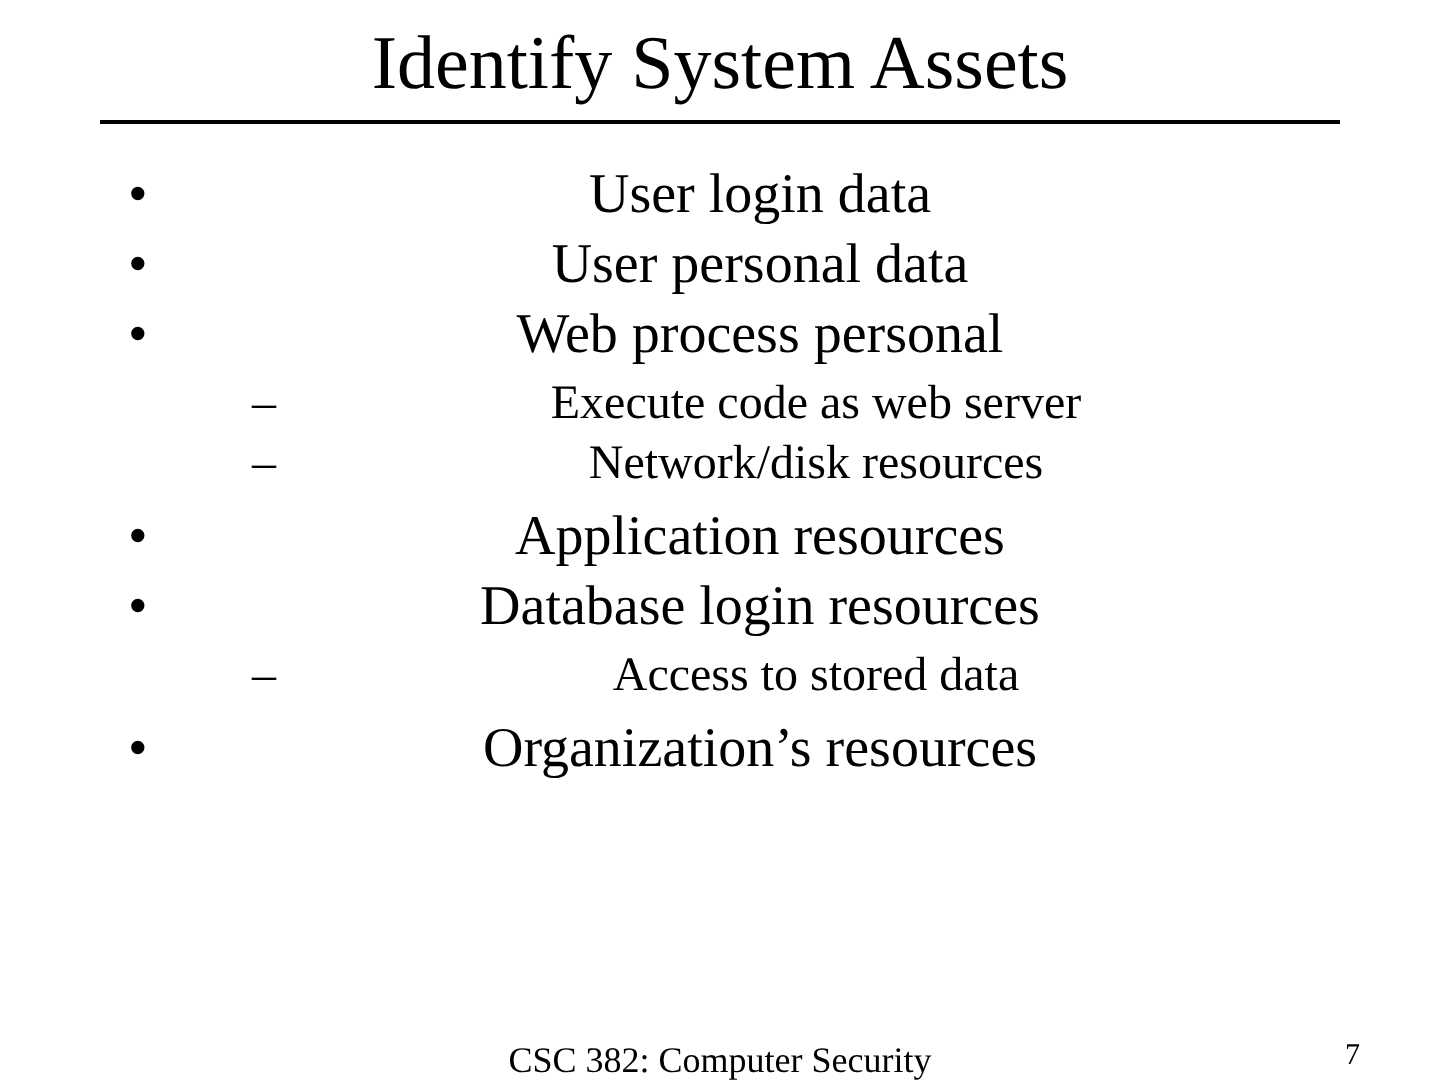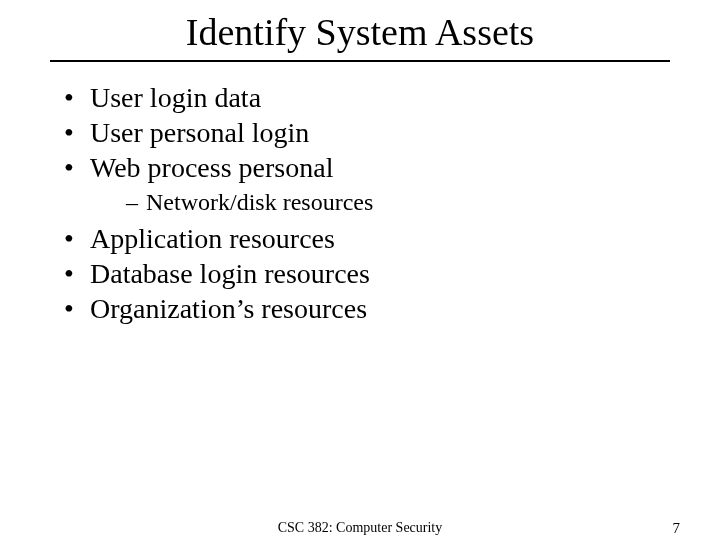--- a/index.html
+++ b/index.html
@@ -1,49 +1,53 @@
 <!DOCTYPE html>
 <html><head>
 <meta charset="utf-8">
 <style>
   * { margin: 0; padding: 0; box-sizing: border-box; }
   html, body { width: 720px; height: 540px; background: #ffffff; font-family: "Times New Roman", Times, serif; color: #000; }
   .slide { position: relative; width: 720px; height: 540px; padding: 10px 50px 0 50px; }
   .title-block { text-align: center; }
   .title { font-size: 38px; font-weight: 400; padding-bottom: 6px; }
   .rule { border: none; border-top: 2px solid #000; margin: 0 auto 18px auto; width: 100%; }
-  ul.lvl1 { list-style: none; padding-left: 14px; }
+  ul.lvl1 { list-style: none; padding-left: 14px; text-align: center; }
   ul.lvl1 > li { font-size: 28px; line-height: 1.25; position: relative; padding-left: 26px; }
   ul.lvl1 > li::before { content: "•"; position: absolute; left: 0; top: 0; }
   ul.lvl2 { list-style: none; padding-left: 36px; margin: 2px 0 4px 0; }
   ul.lvl2 > li { font-size: 24px; line-height: 1.25; position: relative; padding-left: 20px; }
   ul.lvl2 > li::before { content: "–"; position: absolute; left: 0; top: 0; }
   .footer { position: absolute; bottom: 20px; left: 0; width: 720px; }
-  .footer .center { position: absolute; width: 100%; text-align: center; font-size: 14px; }
+  .footer .center { position: absolute; width: 100%; text-align: center; font-size: 18px; }
   .footer .pagenum { position: absolute; right: 40px; font-size: 15px; }
 </style>
 </head>
 <body>
 
 <div class="slide">
   <div class="title-block">
     <h1 class="title">Identify System Assets</h1>
     <hr class="rule">
   </div>
 
   <ul class="lvl1">
     <li><span>User login data</span></li>
-    <li><span>User personal login</span></li>
+    <li><span>User personal data</span></li>
     <li><span>Web process personal</span>
       <ul class="lvl2">
+        <li><span>Execute code as web server</span></li>
         <li><span>Network/disk resources</span></li>
       </ul>
     </li>
     <li><span>Application resources</span></li>
     <li><span>Database login resources</span>
+      <ul class="lvl2">
+        <li><span>Access to stored data</span></li>
+      </ul>
     </li>
     <li><span>Organization’s resources</span></li>
   </ul>
 
   <div class="footer">
     <div class="center">CSC 382: Computer Security</div>
     <div class="pagenum">7</div>
   </div>
 </div>
 

